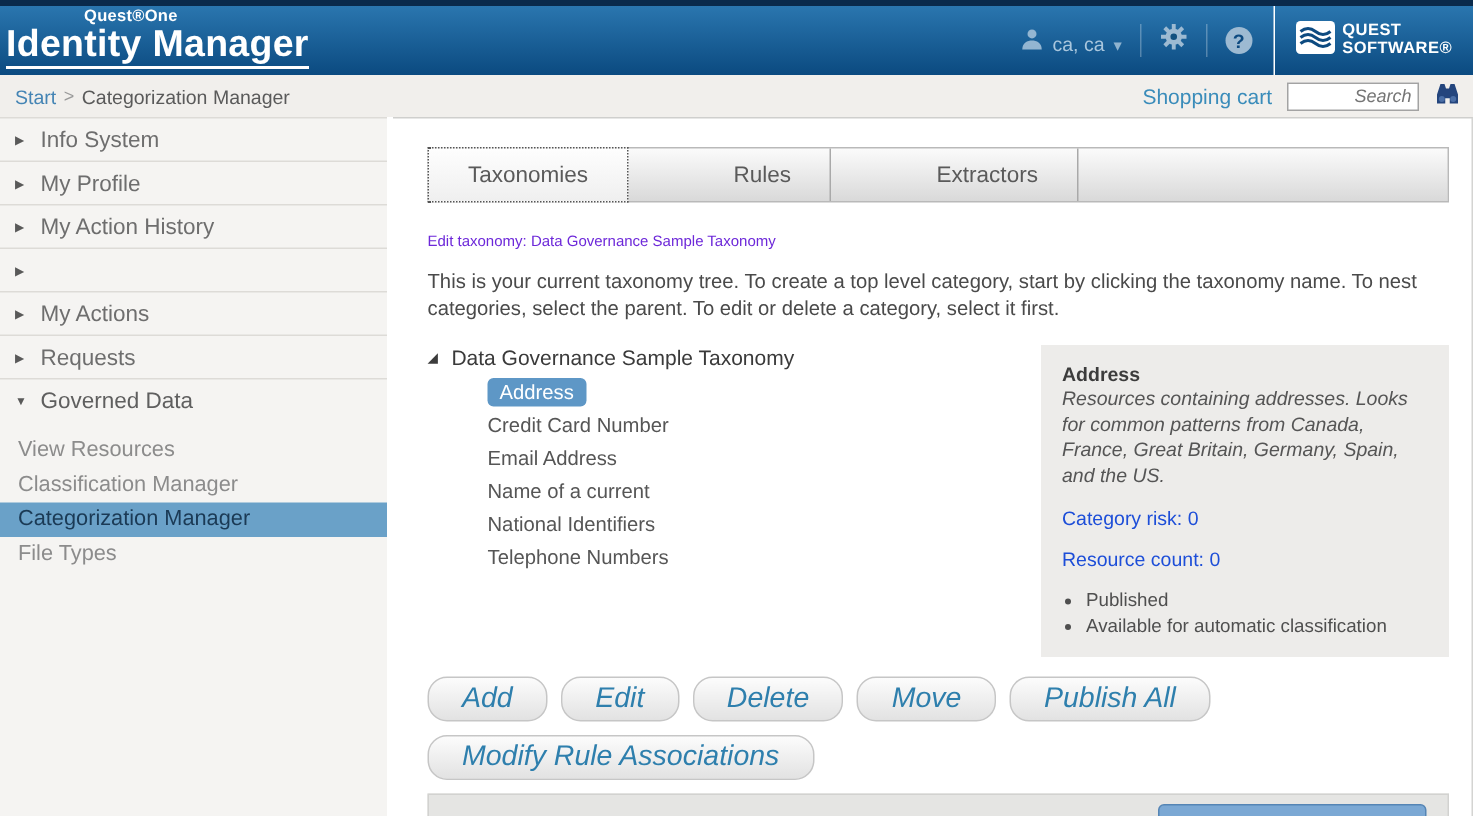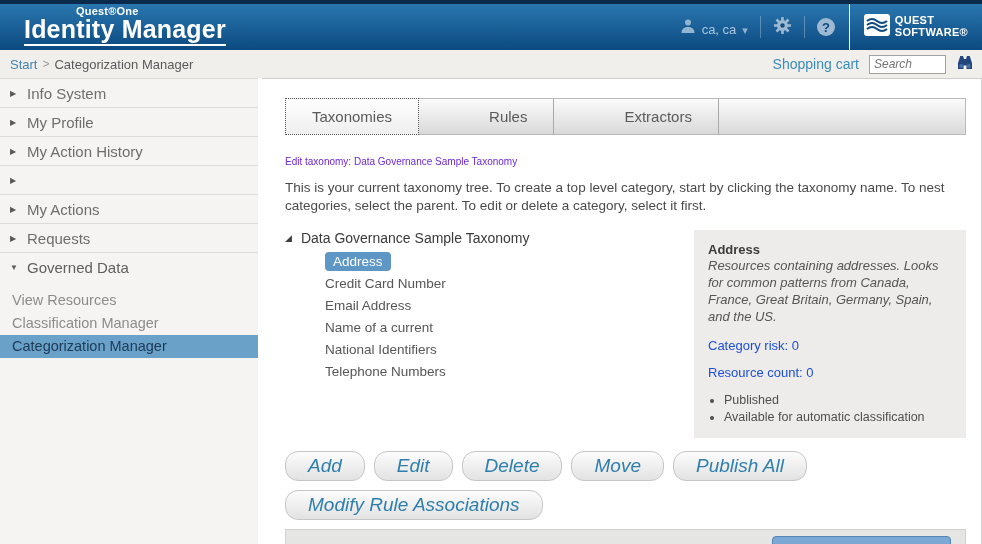--- a/index.html
+++ b/index.html
@@ -2,42 +2,42 @@
 <html><head>
 <meta charset="utf-8">
 <style>
   * { margin:0; padding:0; box-sizing:border-box; }
   html,body { width:982px; height:544px; background:#fff; overflow:hidden;
     font-family:"Liberation Sans", sans-serif; }
 
   
   .topbar { height:50px; background:linear-gradient(#2a76af, #0b4a80); border-top:4px solid #0a2a4b;
     display:flex; align-items:center; position:relative; }
-  .brand { margin-left:24px; color:#fff; line-height:1; padding-bottom:2px; }
+  .brand { margin-left:4px; color:#fff; line-height:1; padding-bottom:2px; }
   .brand-small { font-size:11px; font-weight:bold; margin-left:52px; letter-spacing:.2px; }
   .brand-large { font-size:25px; font-weight:bold; letter-spacing:.2px; border-bottom:2px solid #fff; padding-bottom:2px; }
   .top-right { position:absolute; right:0; top:0; height:100%; display:flex; align-items:center; }
   .user-area { display:flex; align-items:flex-end; gap:6px; color:#a9c6dd; font-size:13px; cursor:pointer; }
   .caret { font-size:11px; color:#8fb3cf; }
   .top-sep { width:1px; height:22px; background:rgba(255,255,255,.28); margin:0 12px; }
   .help-circle { width:18px; height:18px; border-radius:50%; background:#9dbad2; color:#0d4a80;
     font-weight:bold; font-size:13px; display:flex; align-items:center; justify-content:center; }
   .white-divider { width:1px; height:46px; background:#fff; margin:0 14px 0 14px; }
   .vendor { display:flex; align-items:center; gap:5px; margin-right:14px; }
   .vendor-text { color:#fff; font-weight:bold; font-size:11px; line-height:1.05; letter-spacing:.3px; }
 
   
   .crumbbar { height:28px; background:#f1efec; display:flex; align-items:center; padding:0 8px 0 10px; }
   .crumb-home { color:#4484b4; font-size:13px; text-decoration:none; cursor:pointer; }
   .crumb-sep { color:#9a9a9a; font-size:12px; margin:0 5px; }
   .crumb-cur { color:#5a5a5a; font-size:13px; }
   .crumb-right { margin-left:auto; display:flex; align-items:center; gap:10px; }
   .shopcart { color:#3a8cba; font-size:14px; cursor:pointer; }
-  .searchbox { width:77px; height:19px; border:1px solid #a3a3a3; background:#fff; font-style:italic;
-    color:#b91c1c; font-size:12px; padding:0 4px; font-family:"Liberation Sans", sans-serif; }
+  .searchbox { width:88px; height:19px; border:1px solid #a3a3a3; background:#fff; font-style:italic;
+    color:#b91c1c; font-size:12px; padding:0 4px; font-family:"Liberation Sans", sans-serif;text-align:right; }
 
   
   .main { display:flex; height:466px; }
 
   
   .sidebar { width:258px; background:#f5f4f2; flex-shrink:0; }
   .nav-item { border-top:1px solid #dddbd7; padding:7px 10px 6px 10px; height:29px;
     display:flex; align-items:center; gap:8px; cursor:pointer; }
   .nav-arrow { font-size:8px; color:#595959; width:9px; }
   .nav-label { font-size:15px; color:#6e6e6e; }
@@ -190,20 +190,21 @@
       <span class="nav-label">Requests</span>
     </div>
     <div class="nav-item expanded">
       <span class="nav-arrow">▼</span>
       <span class="nav-label">Governed Data</span>
     </div>
     <div class="subnav">
       <div class="subnav-item">View Resources</div>
       <div class="subnav-item">Classification Manager</div>
       <div class="subnav-item selected">Categorization Manager</div>
+      <div class="subnav-item">File Types</div>
     </div>
   </div>
 
   <div class="content">
 
     <div class="tabstrip">
       <div class="tab active">Taxonomies</div>
       <div class="tab">Rules</div>
       <div class="tab">Extractors</div>
     </div>

